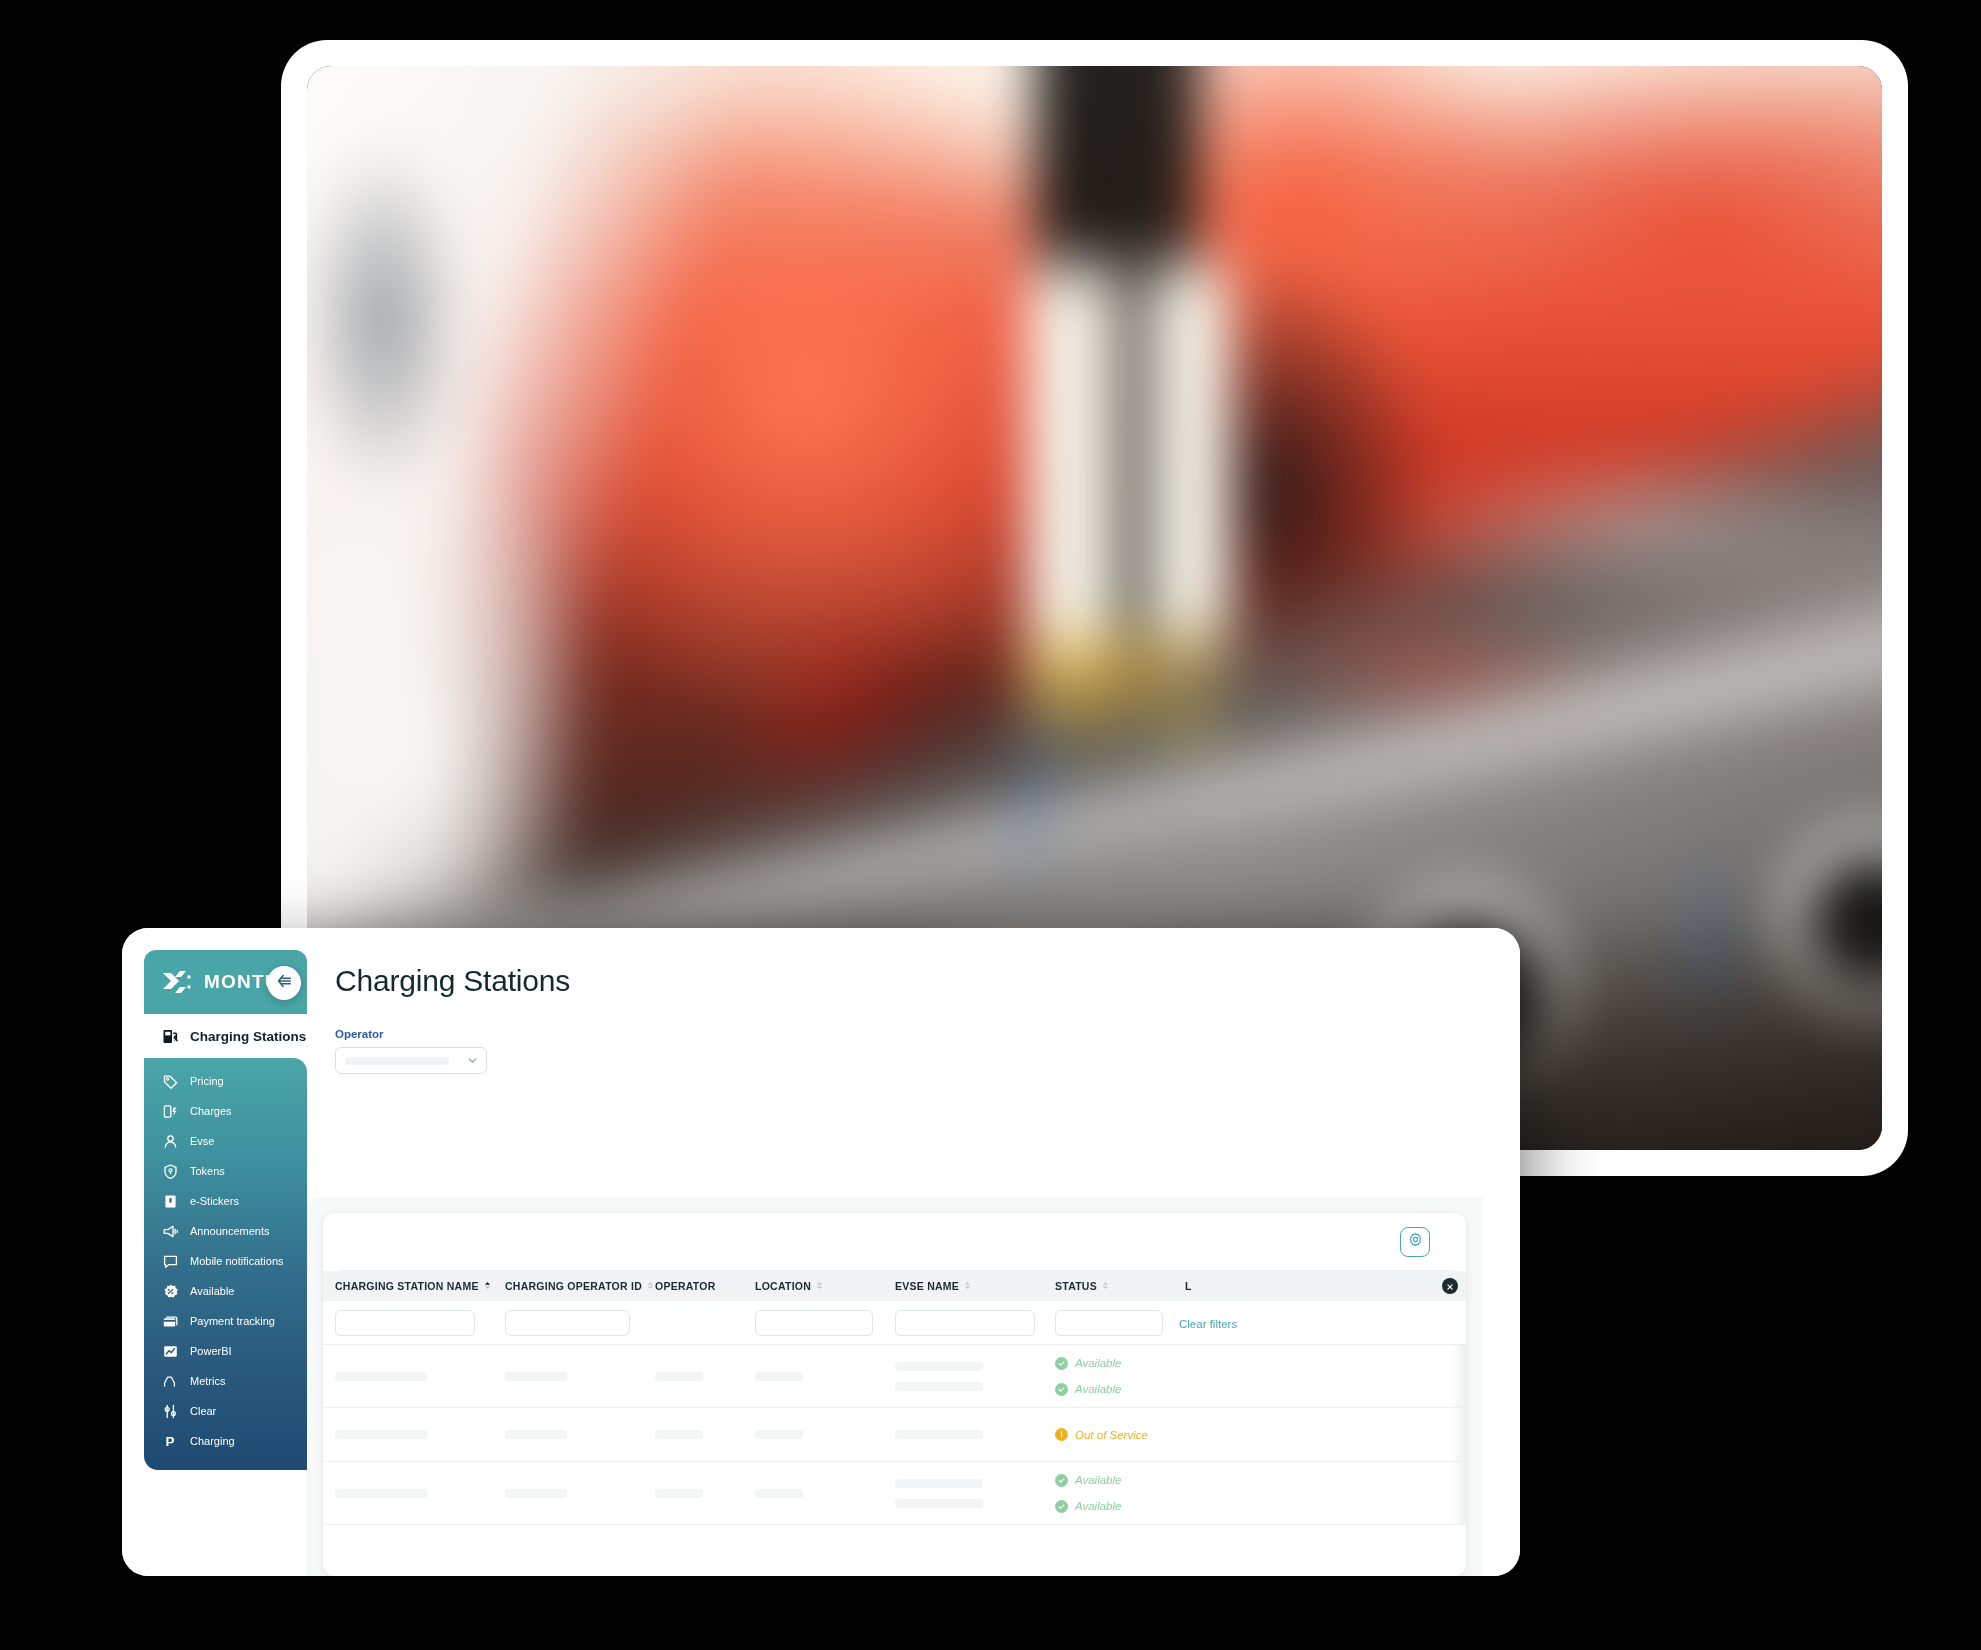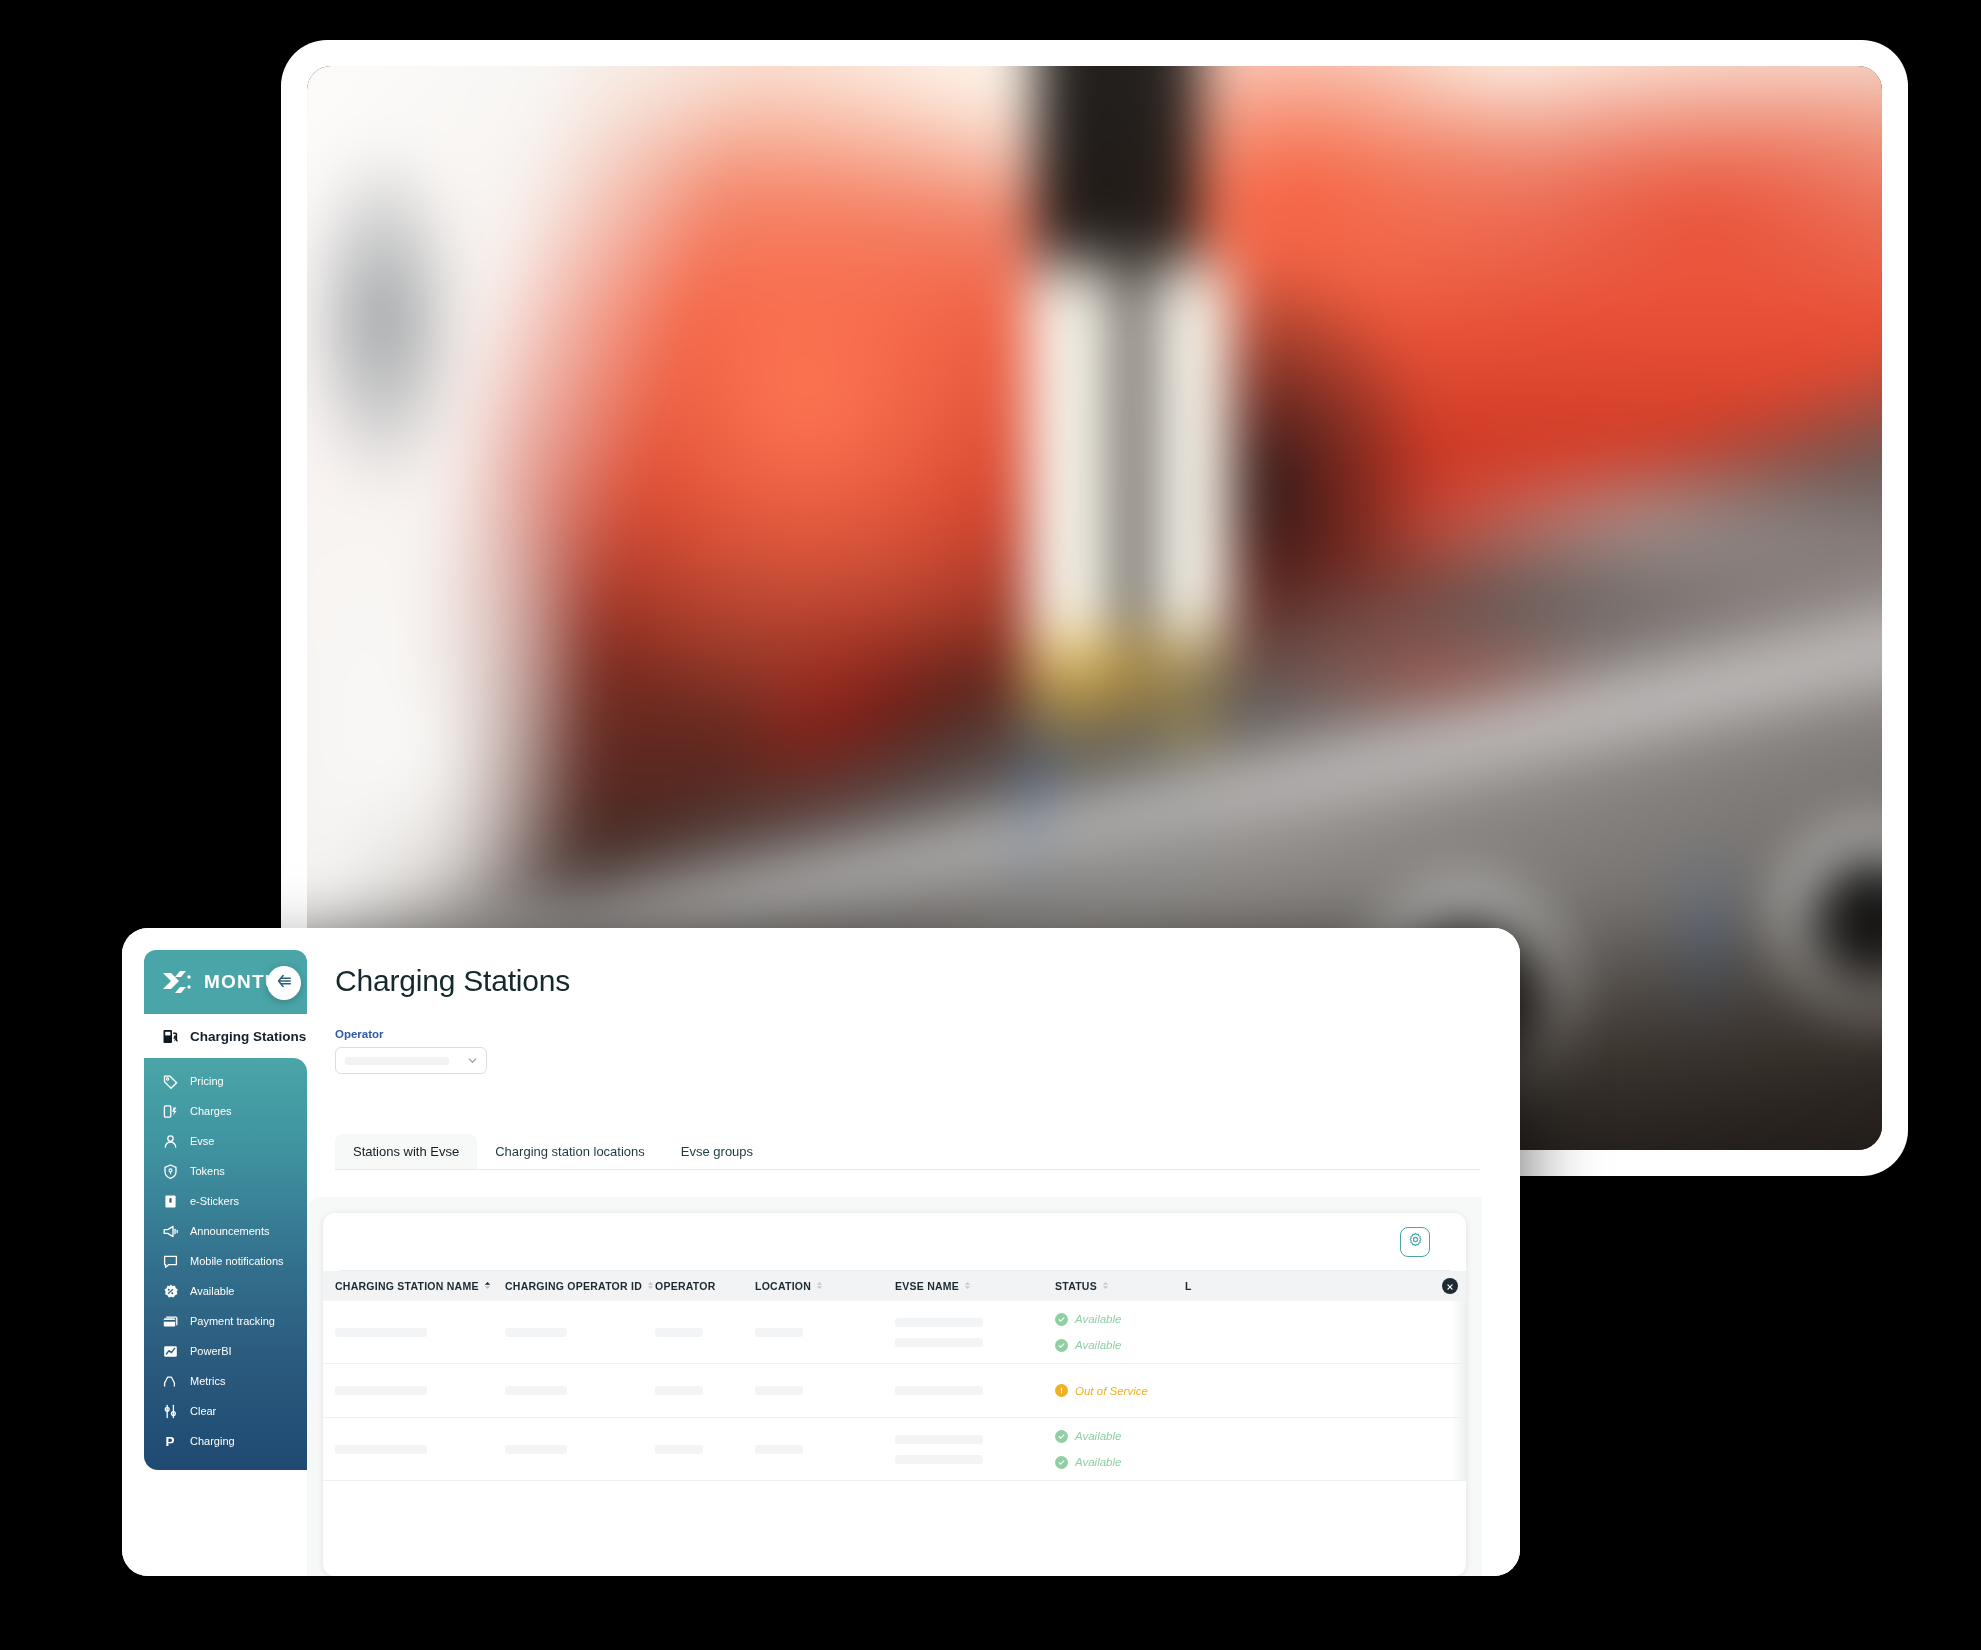--- a/index.html
+++ b/index.html
@@ -651,25 +651,20 @@
 
       <div class="select-box">
         <span class="select-ghost"></span>
         <span>
           <svg viewBox="0 0 12 12" width="11" height="11" aria-hidden="true">
             <polyline points="2.5,4.4 6,8 9.5,4.4" fill="none" stroke="#8fa3ad" stroke-width="1.3" stroke-linecap="round" stroke-linejoin="round"></polyline>
           </svg>
         </span>
       </div>
 
-      <div class="tabs">
-        <div class="tab active">Stations with Evse</div>
-        <div class="tab">Charging station locations</div>
-        <div class="tab">Evse groups</div>
-      </div>
 
       <div class="panel">
         <div class="table-card">
 
           <div class="table-toolbar">
             <div class="gear-btn">
               <span>
                 <svg viewBox="0 0 18 18" width="15" height="15" aria-hidden="true">
                   <circle cx="9" cy="9" r="2.5" fill="none" stroke="#4aa5a8" stroke-width="1.4"></circle>
                   <path d="M9 1.6 l1.3 1.5 2-0.5 0.5 2 1.9 0.8 -0.6 2 1.4 1.6 -1.4 1.6 0.6 2 -1.9 0.8 -0.5 2 -2 -0.5 -1.3 1.5 -1.3 -1.5 -2 0.5 -0.5 -2 -1.9 -0.8 0.6 -2 -1.4 -1.6 1.4 -1.6 -0.6 -2 1.9 -0.8 0.5 -2 2 0.5 z" fill="none" stroke="#4aa5a8" stroke-width="1.25" stroke-linejoin="round"></path>
@@ -733,20 +728,41 @@
             <div class="close-badge">
               <span>
                 <svg viewBox="0 0 10 10" width="8" height="8" aria-hidden="true">
                   <line x1="2.4" y1="2.4" x2="7.6" y2="7.6" stroke="#fff" stroke-width="1.5" stroke-linecap="round"></line>
                   <line x1="7.6" y1="2.4" x2="2.4" y2="7.6" stroke="#fff" stroke-width="1.5" stroke-linecap="round"></line>
                 </svg>
               </span>
             </div>
           </div>
 
+          <div class="filter-row">
+            <div class="filter-cell" style="width:170px">
+              <div class="filter-input" style="width:140px"></div>
+            </div>
+            <div class="filter-cell" style="width:150px">
+              <div class="filter-input" style="width:125px"></div>
+            </div>
+            <div class="filter-cell" style="width:100px"></div>
+            <div class="filter-cell" style="width:140px">
+              <div class="filter-input" style="width:118px"></div>
+            </div>
+            <div class="filter-cell" style="width:160px">
+              <div class="filter-input" style="width:140px"></div>
+            </div>
+            <div class="filter-cell" style="width:130px">
+              <div class="filter-input" style="width:108px"></div>
+            </div>
+            <div class="filter-cell" style="width:110px; padding-left:6px">
+              <span class="clear-filters">Clear filters</span>
+            </div>
+          </div>
 
           <div class="trow" style="height:63px">
             <div class="cell" style="width:170px">
                 <span class="ghost" style="width:92px"></span>
               </div>
             <div class="cell" style="width:150px">
                 <span class="ghost" style="width:62px"></span>
               </div>
             <div class="cell" style="width:100px">
                 <span class="ghost" style="width:48px"></span>

